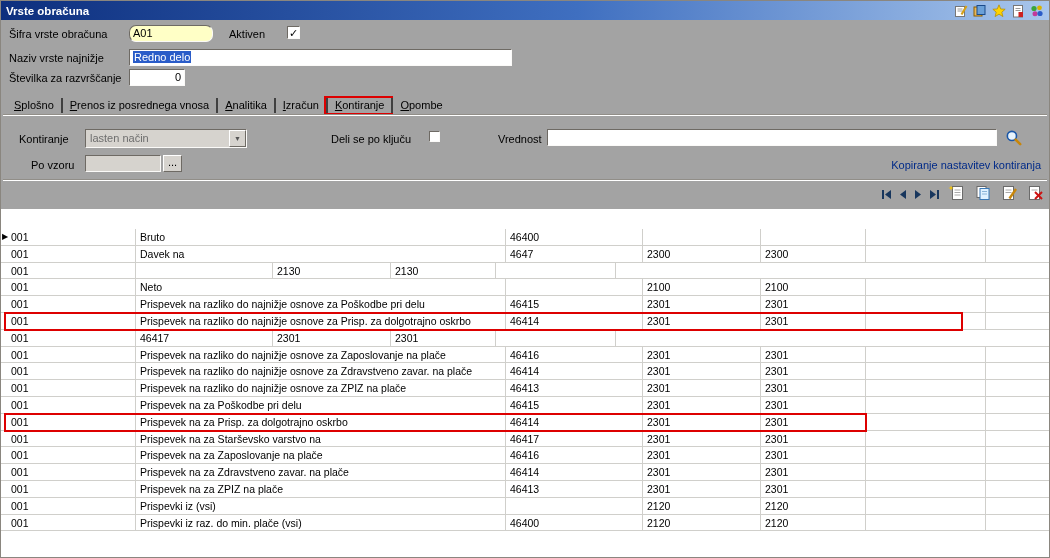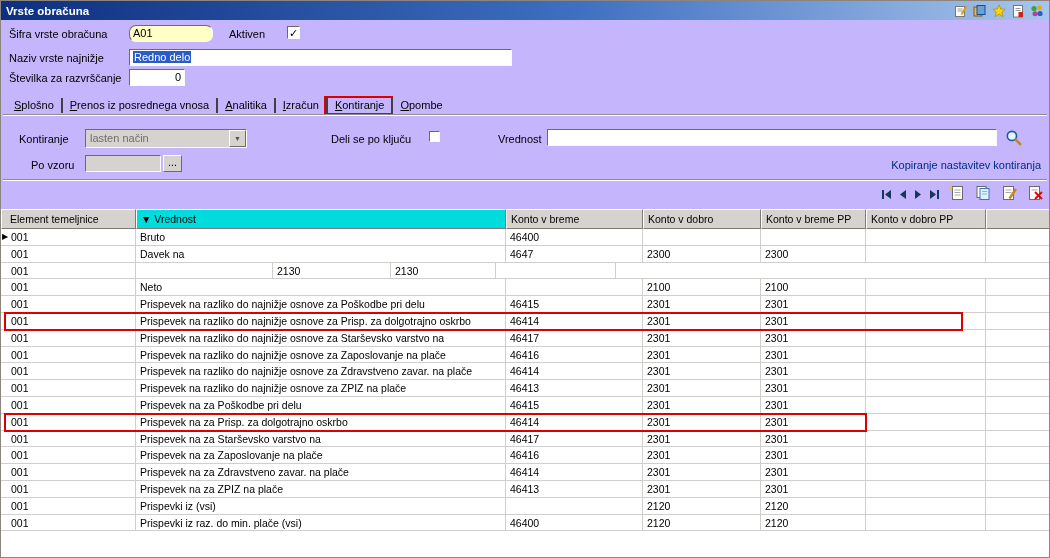--- a/index.html
+++ b/index.html
@@ -1,19 +1,19 @@
 <!DOCTYPE html>
 <html><head>
 <meta charset="utf-8">
 <style>
   * { margin:0; padding:0; box-sizing:border-box; }
   html,body { width:1050px; height:558px; }
   body { font-family:"Liberation Sans", sans-serif; font-size:11px; color:#000;
          background:#d6d3ce; position:relative; overflow:hidden; }
-  .window { position:absolute; inset:0; border:1px solid #8a867f; background:#c4b5fd;padding-left:24px; }
+  .window { position:absolute; inset:0; border:1px solid #8a867f; background:#a3a3a3;padding-left:24px; }
 
   
   .titlebar { position:absolute; top:0; left:0; right:0; height:19px;
     background:linear-gradient(90deg,#0d2f7e 0%,#3f6fc0 55%,#a8c6ec 100%);
     color:#fff; display:flex; align-items:center; padding:0 5px; }
   .titlebar .title { font-weight:bold; font-size:11.5px; flex:1; }
   .tb-icons { display:flex; gap:4px; align-items:center; }
   .tb-icon { width:15px; height:15px; display:flex; align-items:center; justify-content:center; cursor:default; }
 
   
@@ -248,29 +248,20 @@
             <rect x="3.5" y="1.5" width="10" height="13" fill="#fff" stroke="#6b6b6b"></rect>
             <line x1="5.5" y1="5" x2="11.5" y2="5" stroke="#aaa"></line>
             <line x1="9" y1="7" x2="16" y2="14" stroke="#cc1111" stroke-width="2"></line>
             <line x1="16" y1="7" x2="9" y2="14" stroke="#cc1111" stroke-width="2"></line>
           </svg>
       </span>
     </div>
   </div>
 
   <div class="grid">
-    <div class="ghead">
-        <div class="hcell c-el">Element temeljnice</div>
-        <div class="hcell c-v sorted">▼ Vrednost</div>
-        <div class="hcell c-b">Konto v breme</div>
-        <div class="hcell c-d">Konto v dobro</div>
-        <div class="hcell c-bpp">Konto v breme PP</div>
-        <div class="hcell c-dpp">Konto v dobro PP</div>
-        <div class="hcell filler"></div>
-      </div>
     <div class="gbody">
         <div class="grow">
           <div class="gcell c-el">001</div>
           <div class="gcell c-v">Bruto</div>
           <div class="gcell c-b">46400</div>
           <div class="gcell c-d"></div>
           <div class="gcell c-bpp"></div>
           <div class="gcell c-dpp"></div>
           <div class="gcell filler"></div>
           <span class="rowmarker">▶</span>
@@ -314,21 +305,20 @@
           <div class="gcell c-el">001</div>
           <div class="gcell c-v">Prispevek na razliko do najnižje osnove za Prisp. za dolgotrajno oskrbo</div>
           <div class="gcell c-b">46414</div>
           <div class="gcell c-d">2301</div>
           <div class="gcell c-bpp">2301</div>
           <div class="gcell c-dpp"></div>
           <div class="gcell filler"></div>
         </div>
         <div class="grow">
           <div class="gcell c-el">001</div>
-          <div class="gcell c-v">Prispevek na razliko do najnižje osnove za Starševsko varstvo na</div>
           <div class="gcell c-b">46417</div>
           <div class="gcell c-d">2301</div>
           <div class="gcell c-bpp">2301</div>
           <div class="gcell c-dpp"></div>
           <div class="gcell filler"></div>
         </div>
         <div class="grow">
           <div class="gcell c-el">001</div>
           <div class="gcell c-v">Prispevek na razliko do najnižje osnove za Zaposlovanje na plače</div>
           <div class="gcell c-b">46416</div>

